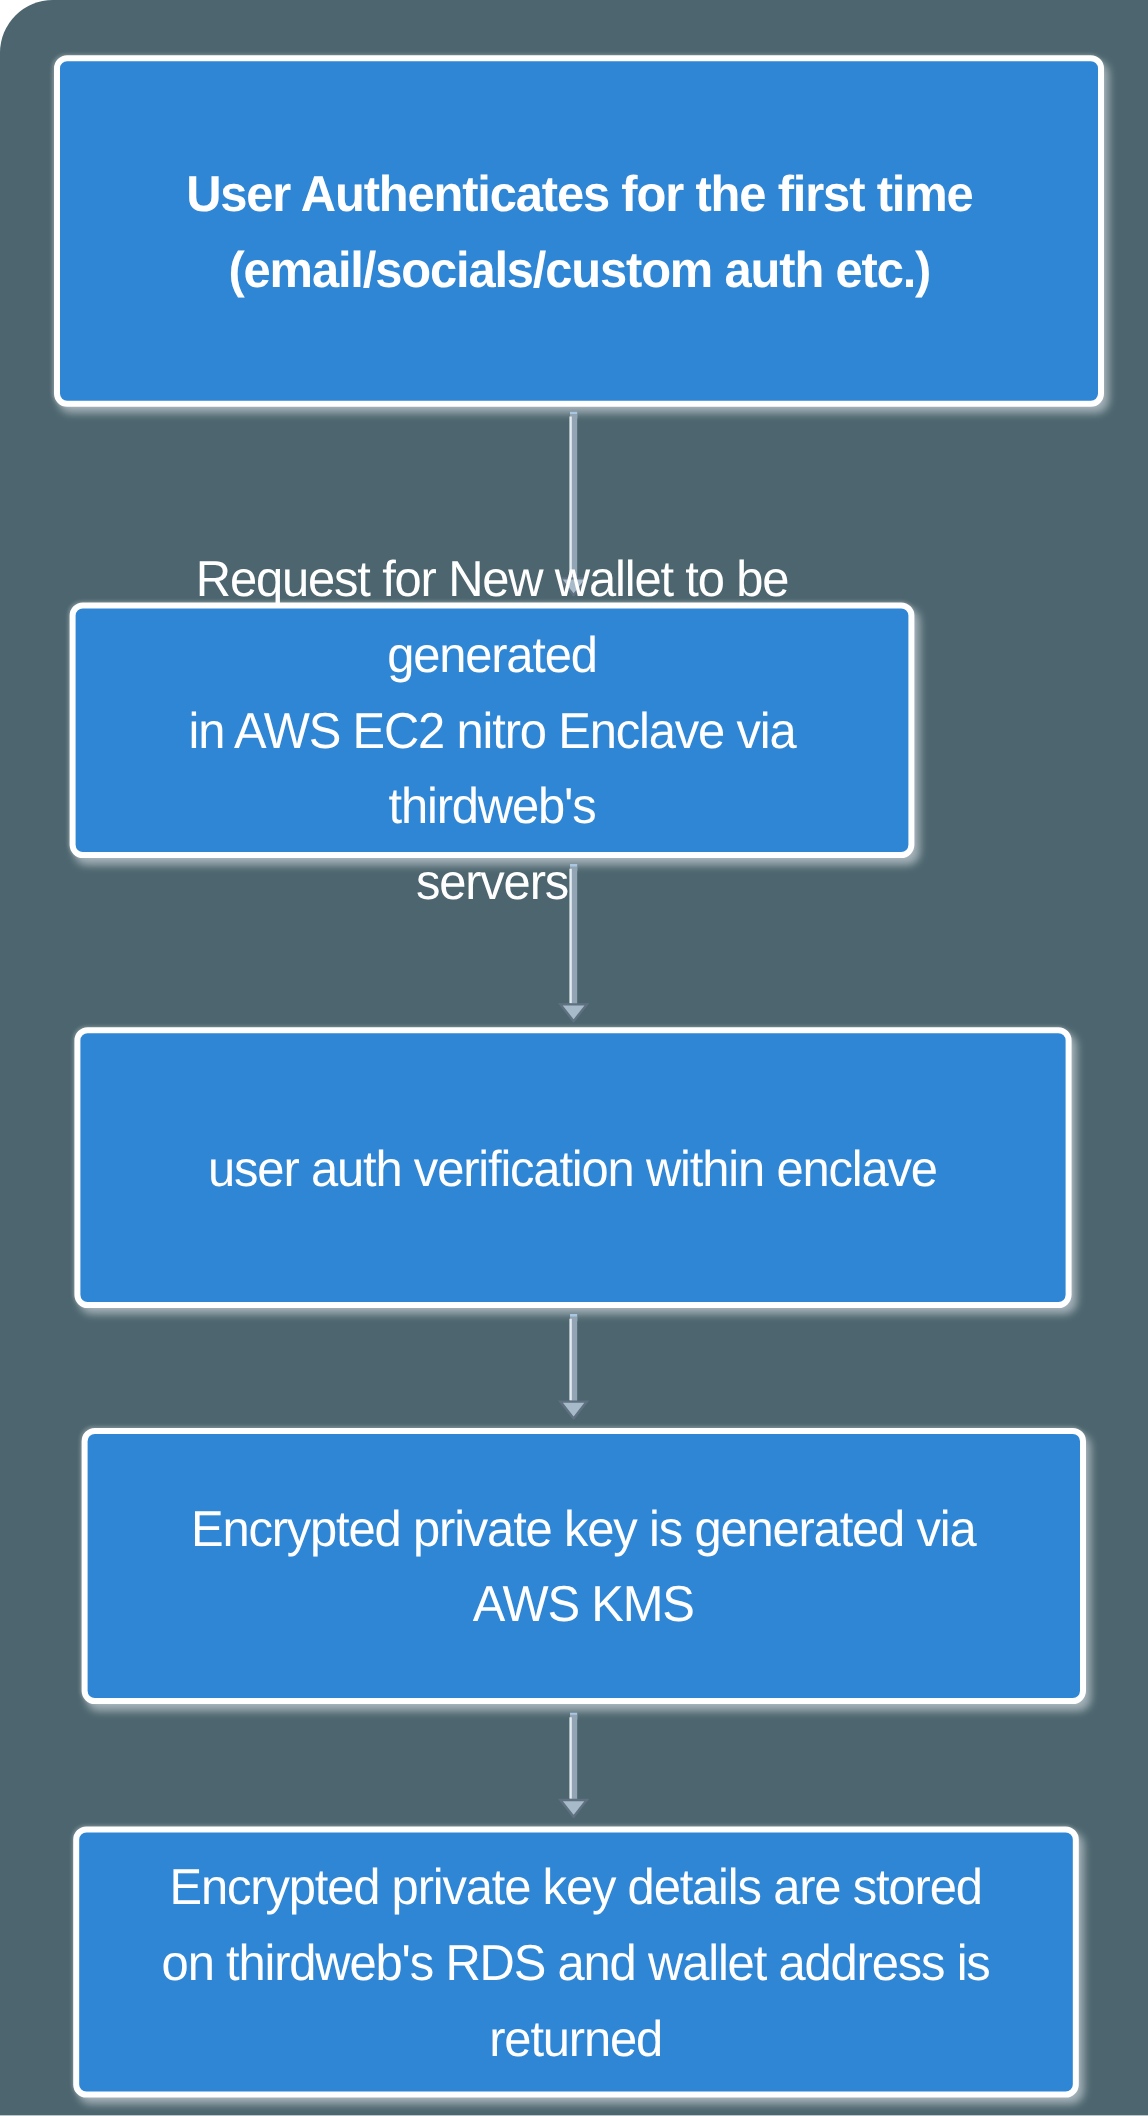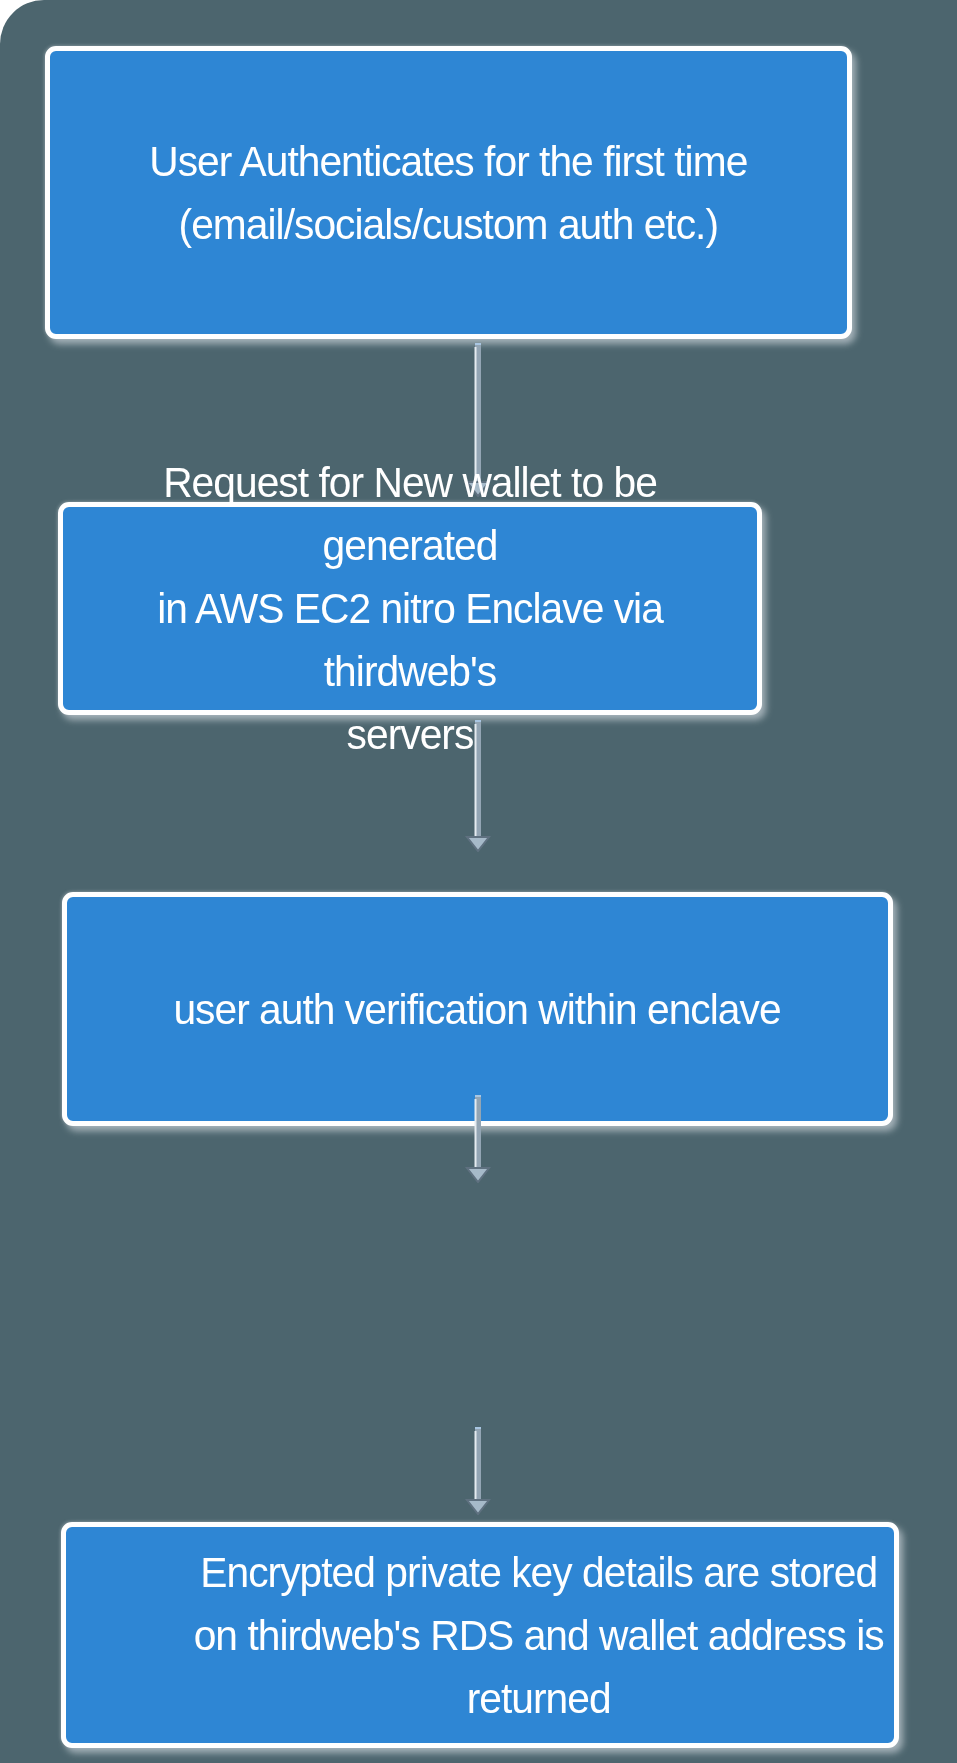--- a/index.html
+++ b/index.html
@@ -30,25 +30,25 @@
   }
   .node-text {
     color: var(--box-text, #ffffff);
     font-size: 42px;
     line-height: 63px;
     letter-spacing: -1px;
     text-align: center;
     white-space: pre-line;
     transform: scaleX(0.97);
   }
-  .node-1 { left: 45px;  top: 46px;   width: 807px; height: 293px; }
+  .node-1 { left: 45px;  top: 46px;   width: 875px; height: 293px; font-weight: bold; }
   .node-2 { left: 58px;  top: 502px;  width: 704px; height: 213px; }
-  .node-3 { left: 62px;  top: 892px;  width: 831px; height: 234px; }
+  .node-3 { left: 62px;  top: 856px;  width: 831px; height: 234px; }
   .node-4 { left: 68px;  top: 1190px; width: 837px; height: 230px; }
-  .node-5 { left: 61px;  top: 1522px; width: 838px; height: 226px; justify-content: flex-end; }
+  .node-5 { left: 61px;  top: 1522px; width: 838px; height: 226px; }
   .arrow {
     position: absolute;
     left: 463px;
     width: 30px;
     display: block;
   }
   .arrow-1 { top: 343px;  height: 154px; }
   .arrow-2 { top: 720px;  height: 132px; }
   .arrow-3 { top: 1095px; height: 88px; }
   .arrow-4 { top: 1427px; height: 88px; }
@@ -91,20 +91,24 @@
     <div class="node-text">user auth verification within enclave</div>
   </div>
 
   <svg class="arrow arrow-3" viewBox="0 0 30 88" xmlns="http://www.w3.org/2000/svg" aria-hidden="true">
     <rect class="start-dot" x="12" y="0" width="6" height="6"></rect>
     <line class="core" x1="15" y1="2" x2="15" y2="74"></line>
     <line class="highlight" x1="12.5" y1="4" x2="12.5" y2="72"></line>
     <path class="head" d="M 4,73 L 26,73 L 15,87 Z"></path>
   </svg>
 
+  <div class="node node-4">
+    <div class="node-text">Encrypted private key is generated via
+AWS KMS</div>
+  </div>
 
   <svg class="arrow arrow-4" viewBox="0 0 30 88" xmlns="http://www.w3.org/2000/svg" aria-hidden="true">
     <rect class="start-dot" x="12" y="0" width="6" height="6"></rect>
     <line class="core" x1="15" y1="2" x2="15" y2="74"></line>
     <line class="highlight" x1="12.5" y1="4" x2="12.5" y2="72"></line>
     <path class="head" d="M 4,73 L 26,73 L 15,87 Z"></path>
   </svg>
 
   <div class="node node-5">
     <div class="node-text">Encrypted private key details are stored

